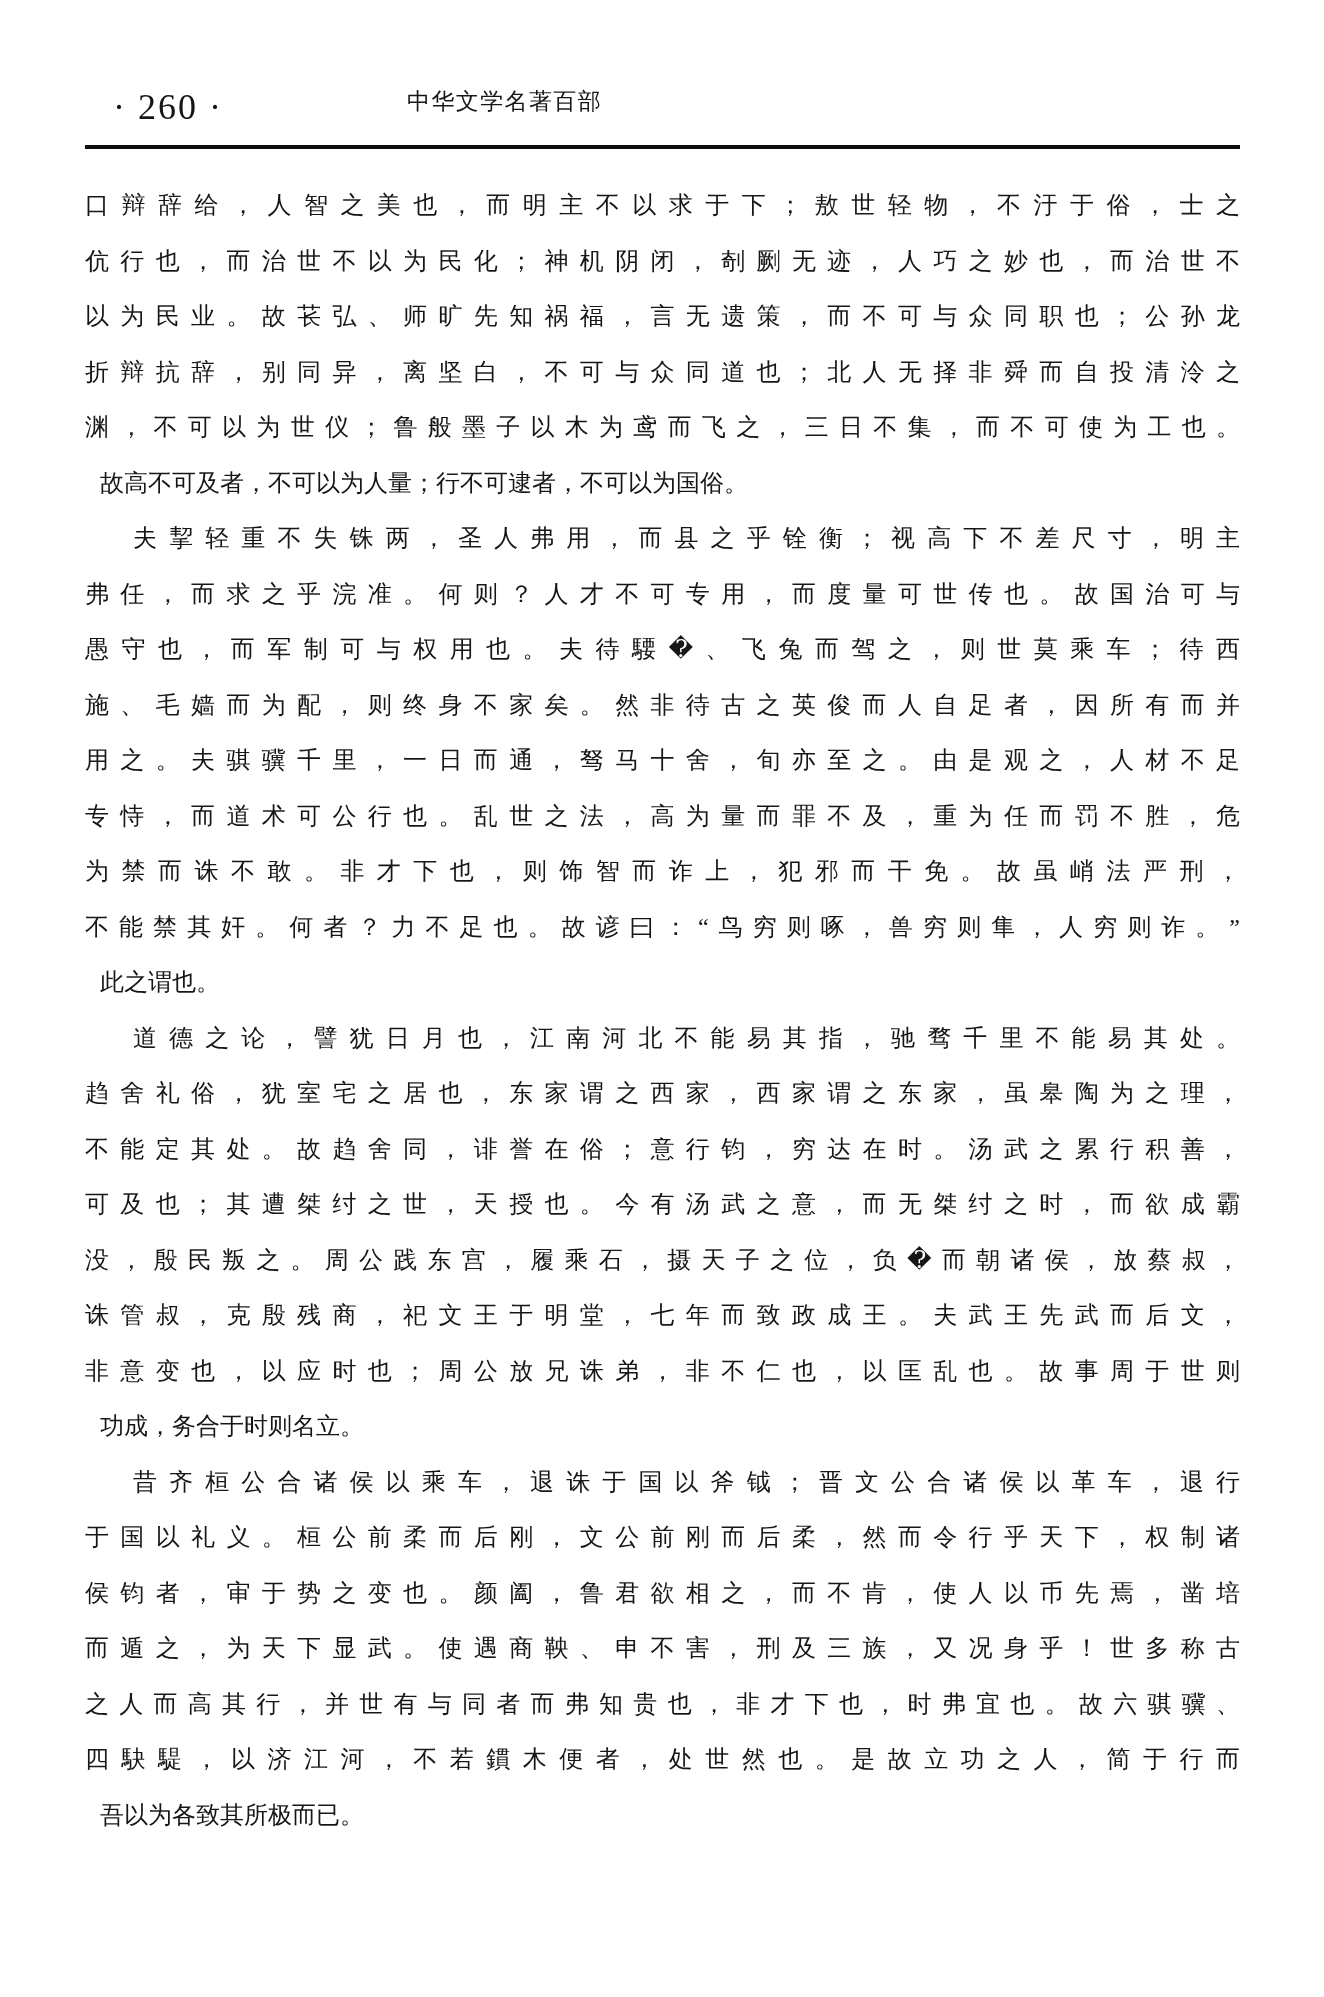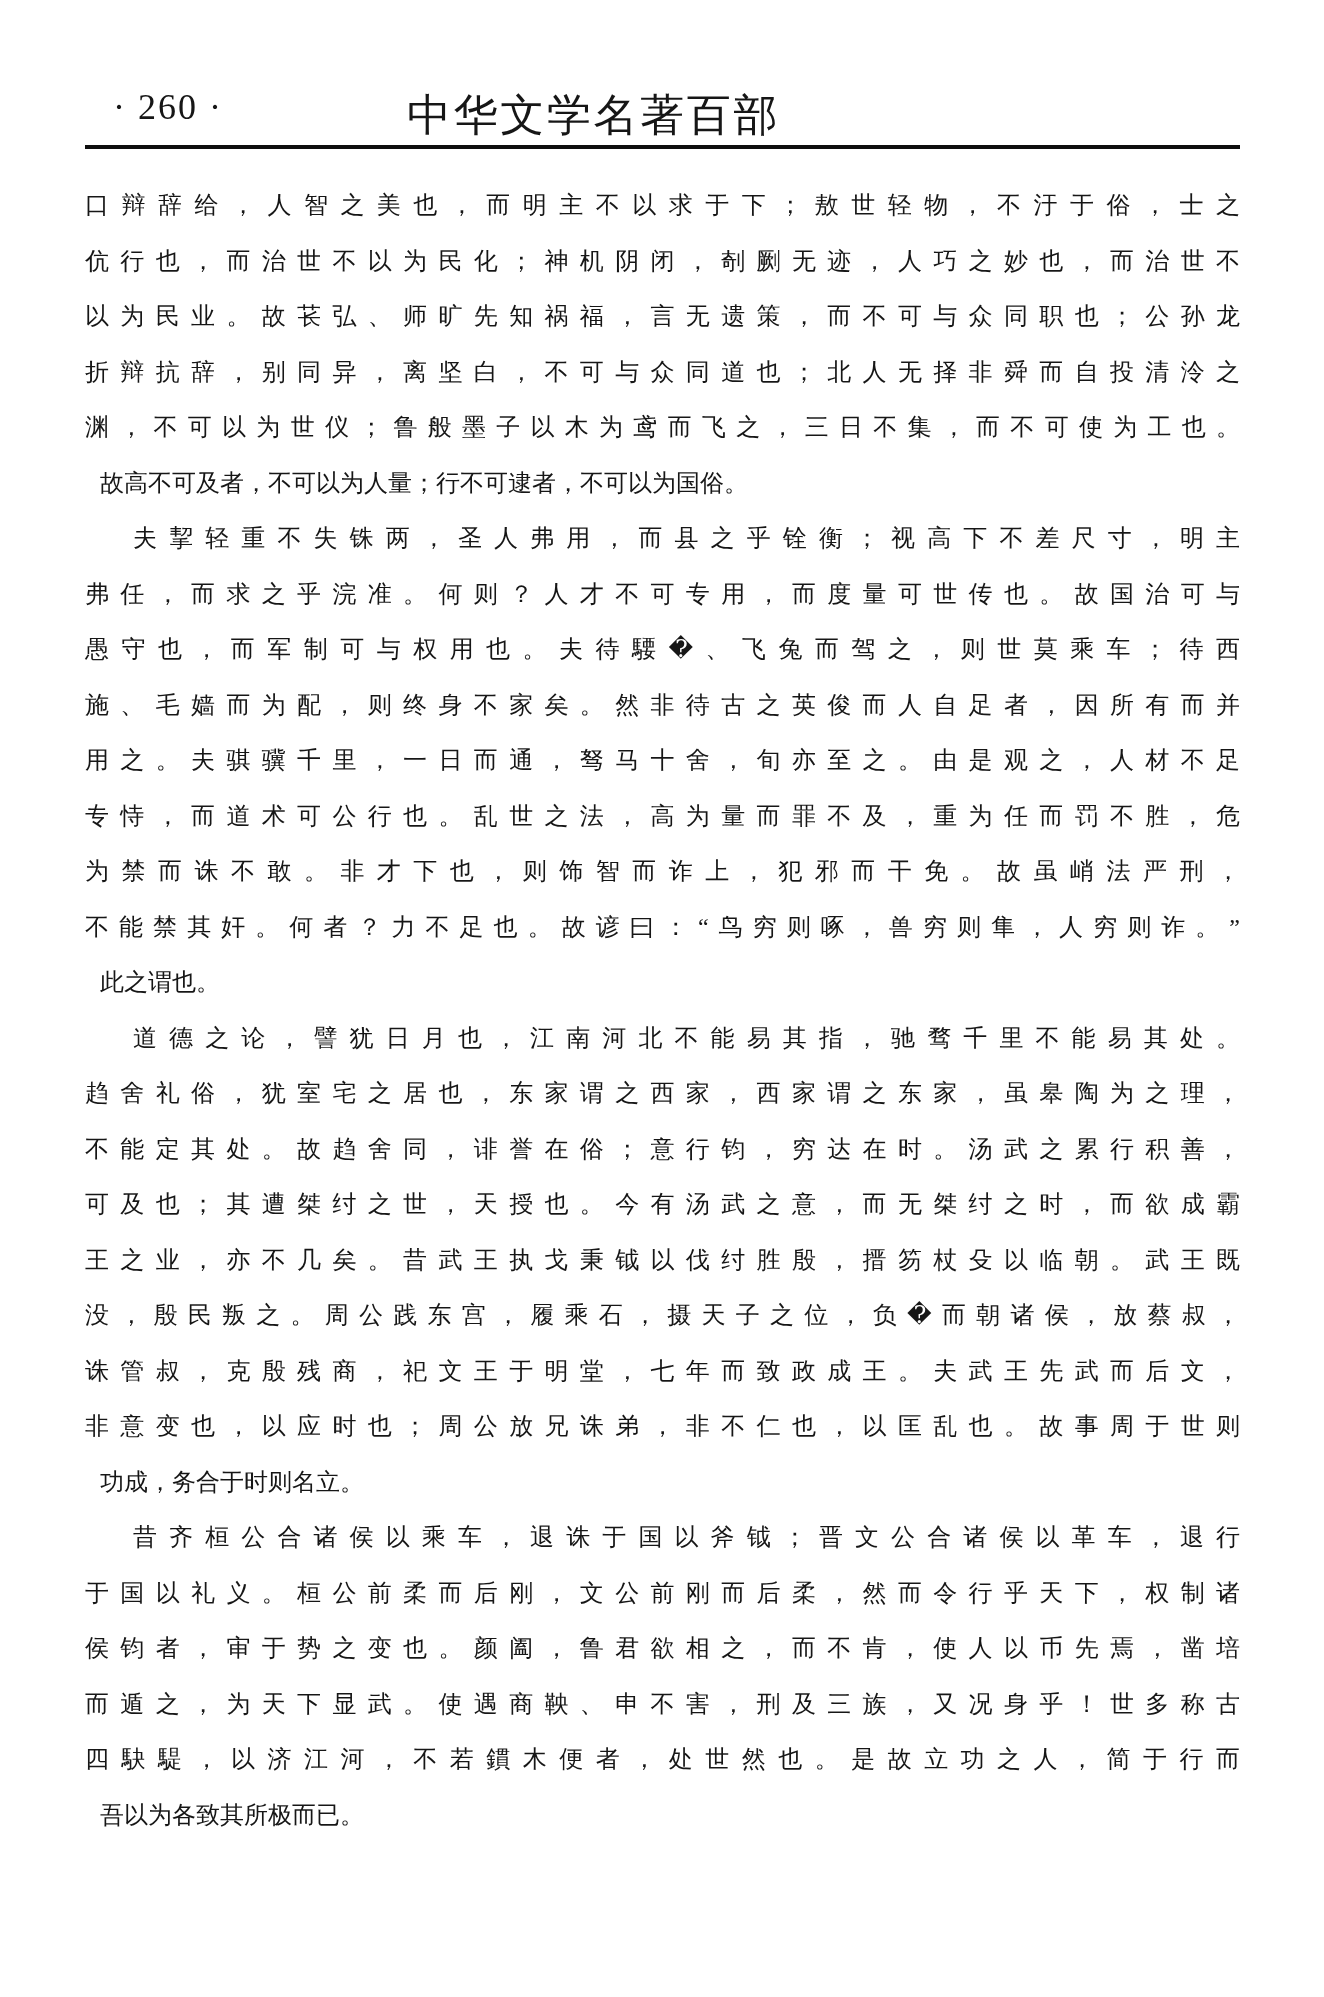--- a/index.html
+++ b/index.html
@@ -30,21 +30,21 @@
     left: 28px;
     top: 0;
     font-size: 36px;
     letter-spacing: 2px;
     white-space: nowrap;
   }
   .book-title {
     position: absolute;
     left: 322px;
     top: 0;
-    font-size: 44px;
+    font-size: 23px;
     letter-spacing: 0.06em;
     white-space: nowrap;
   }
   .header-rule {
     position: absolute;
     top: 145px;
     left: 85px;
     right: 84px;
     height: 0;
     border-top: 4px solid #0e0e0e;
@@ -92,25 +92,25 @@
       <div class="line">施、毛嫱而为配，则终身不家矣。然非待古之英俊而人自足者，因所有而并</div>
       <div class="line">用之。夫骐骥千里，一日而通，驽马十舍，旬亦至之。由是观之，人材不足</div>
       <div class="line">专恃，而道术可公行也。乱世之法，高为量而罪不及，重为任而罚不胜，危</div>
       <div class="line">为禁而诛不敢。非才下也，则饰智而诈上，犯邪而干免。故虽峭法严刑，</div>
       <div class="line">不能禁其奸。何者？力不足也。故谚曰：“鸟穷则啄，兽穷则隼，人穷则诈。”</div>
       <div class="line last">此之谓也。</div>
       <div class="line indent">道德之论，譬犹日月也，江南河北不能易其指，驰骛千里不能易其处。</div>
       <div class="line">趋舍礼俗，犹室宅之居也，东家谓之西家，西家谓之东家，虽皋陶为之理，</div>
       <div class="line">不能定其处。故趋舍同，诽誉在俗；意行钧，穷达在时。汤武之累行积善，</div>
       <div class="line">可及也；其遭桀纣之世，天授也。今有汤武之意，而无桀纣之时，而欲成霸</div>
-      <div class="line">王之业，亦不几矣。昔武王执戈秉钺以伐纣胜殷，搢笏杖殳以临朝。武王既</div>
       <div class="line">没，殷民叛之。周公践东宫，履乘石，摄天子之位，负�而朝诸侯，放蔡叔，</div>
       <div class="line">诛管叔，克殷残商，祀文王于明堂，七年而致政成王。夫武王先武而后文，</div>
       <div class="line">非意变也，以应时也；周公放兄诛弟，非不仁也，以匡乱也。故事周于世则</div>
       <div class="line last">功成，务合于时则名立。</div>
       <div class="line indent">昔齐桓公合诸侯以乘车，退诛于国以斧钺；晋文公合诸侯以革车，退行</div>
       <div class="line">于国以礼义。桓公前柔而后刚，文公前刚而后柔，然而令行乎天下，权制诸</div>
       <div class="line">侯钧者，审于势之变也。颜阖，鲁君欲相之，而不肯，使人以币先焉，凿培</div>
       <div class="line">而遁之，为天下显武。使遇商鞅、申不害，刑及三族，又况身乎！世多称古</div>
+      <div class="line">之人而高其行，并世有与同者而弗知贵也，非才下也，时弗宜也。故六骐骥、</div>
       <div class="line">四駃騠，以济江河，不若鏆木便者，处世然也。是故立功之人，简于行而</div>
       <div class="line last">吾以为各致其所极而已。</div>
     </div>
 </div>
 
 </body></html>

